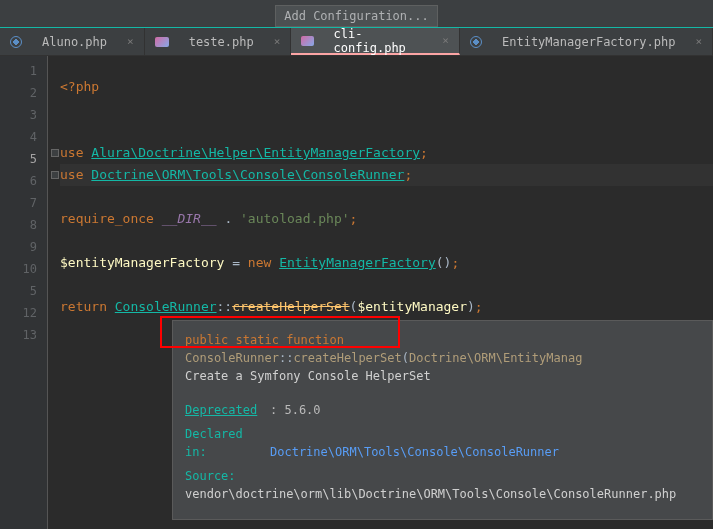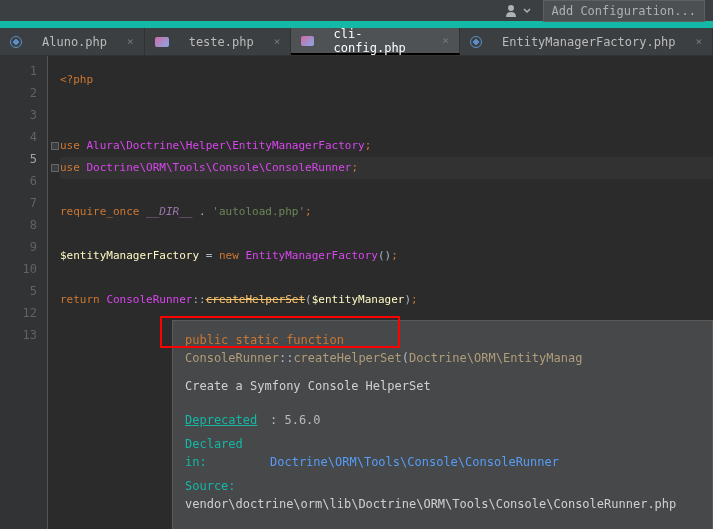--- a/index.html
+++ b/index.html
@@ -9,26 +9,27 @@
   font-size: 13px;
   color: #a9b7c6;
   width: 713px;
   height: 529px;
   overflow: hidden;
   position: relative;
 }
 .toolbar {
   height: 28px;
   background: #3c3f41;
-  border-bottom: 7px solid #14b8a6;
+  border-bottom: 1px solid #14b8a6;
   display: flex;
   justify-content: flex-end;
   align-items: center;
   padding: 0 8px;
   gap: 12px;
+  flex-direction: column;
 }
 .user-icon {
   display: flex;
   align-items: center;
   color: #afb1b3;
   gap: 2px;
 }
 .add-config {
   color: #afb1b3;
   font-size: 12px;
@@ -48,21 +49,21 @@
   align-items: center;
   padding: 0 10px;
   gap: 20px;
   border-right: 1px solid #323232;
   cursor: pointer;
   font-size: 12px;
   color: #bbbbbb;
 }
 .tab.active {
   background: #4e5254;
-  border-bottom: 2px solid #000000;
+  border-bottom: 2px solid #fca5a5;
   color: #ffffff;
 }
 .tab-close {
   color: #7a7a7a;
   font-size: 11px;
 }
 .php-icon1 {
   width: 12px;
   height: 12px;
   background: radial-gradient(circle, #5b8fc7 40%, transparent 41%);
@@ -92,44 +93,44 @@
   border-right: 1px solid #555555;
 }
 .gutter-line {
   height: 22px;
 }
 .gutter-line.active {
   color: #a4a3a3;
 }
 .code {
   flex: 1;
-  padding-top: 13px;
+  padding-top: 20px;
   padding-left: 12px;
-  font-size: 11px;
+  font-size: 13px;
   line-height: 22px;
   position: relative;
 }
 .code-line {
   height: 22px;
   white-space: pre;
 }
 .code-line.highlighted {
   background: #323232;
 }
 .fold-marker {
   position: absolute;
   left: -9px;
   width: 8px;
   height: 8px;
   border: 1px solid #666;
   background: #3c3f41;
   top: 7px;
 }
 .kw { color: #cc7832; }
-.cls { color: #d946ef; }
+.cls { color: #14b8a6; text-decoration: underline; }
 .str { color: #6a8759; }
 .var { color: #fef9c3; }
 .const { color: #9876aa; font-style: italic; }
 .mtd { color: #ffc66d; }
 .deprecated { text-decoration: line-through; }
 .punct { color: #cc7832; }
 .op { color: #a9b7c6; }
 
 .tooltip-frame {
   position: absolute;
@@ -154,21 +155,21 @@
   z-index: 5;
 }
 .tooltip-deprecated {
   padding: 6px 10px;
   color: #9e9e9e;
   border-bottom: 1px solid #555;
 }
 .tooltip-body {
   padding: 10px 12px;
 }
-.tooltip-sig { color: #a9b7c6; margin-bottom: 10px; font-family: 'Consolas', monospace; }
+.tooltip-sig { color: #a9b7c6; font-family: 'Consolas', monospace; }
 .tooltip-sig .kw { color: #cc7832; }
 .tooltip-sig .cls2 { color: #b09d79; }
 .tooltip-desc { color: #d0d0d0; margin-bottom: 16px; }
 .tooltip-row { margin-bottom: 6px; }
 .tooltip-label { color: #14b8a6; display: inline-block; width: 85px; }
 .tooltip-label u { text-decoration: underline; }
 .tooltip-link { color: #589df6; }
 .tooltip-source { color: #d0d0d0; }
 </style>
 </head>

